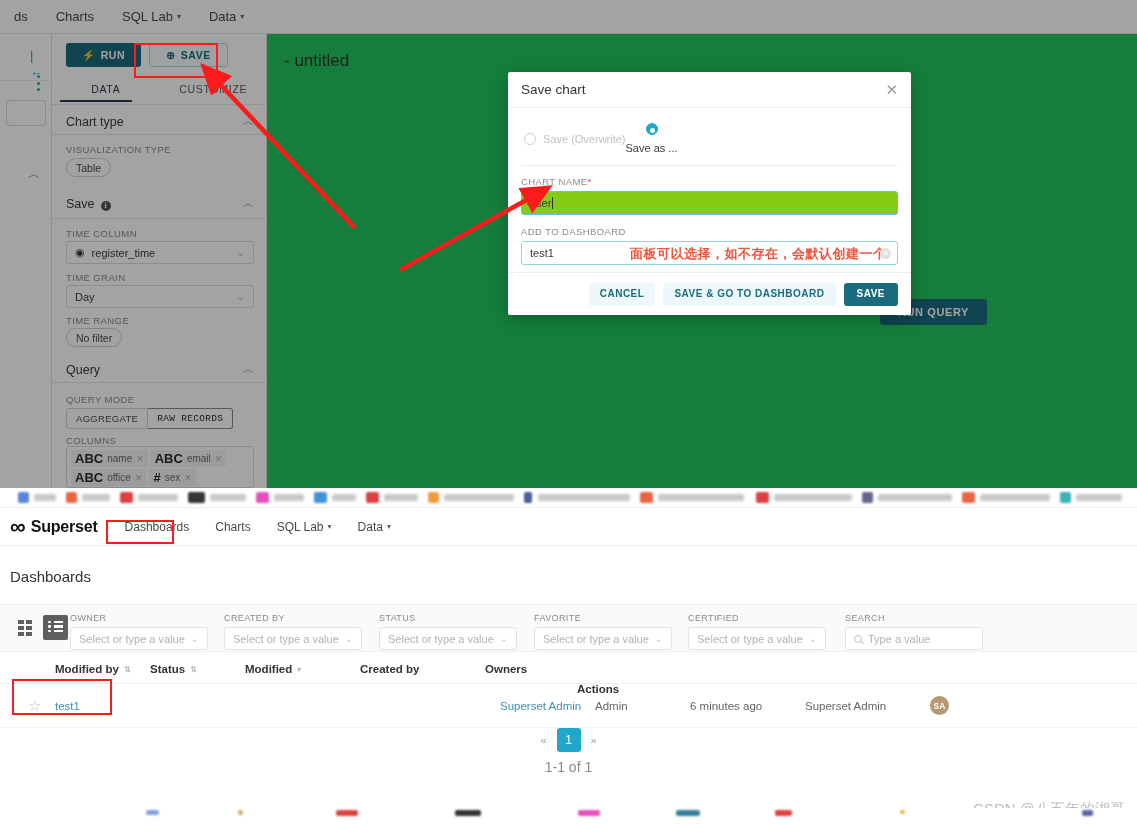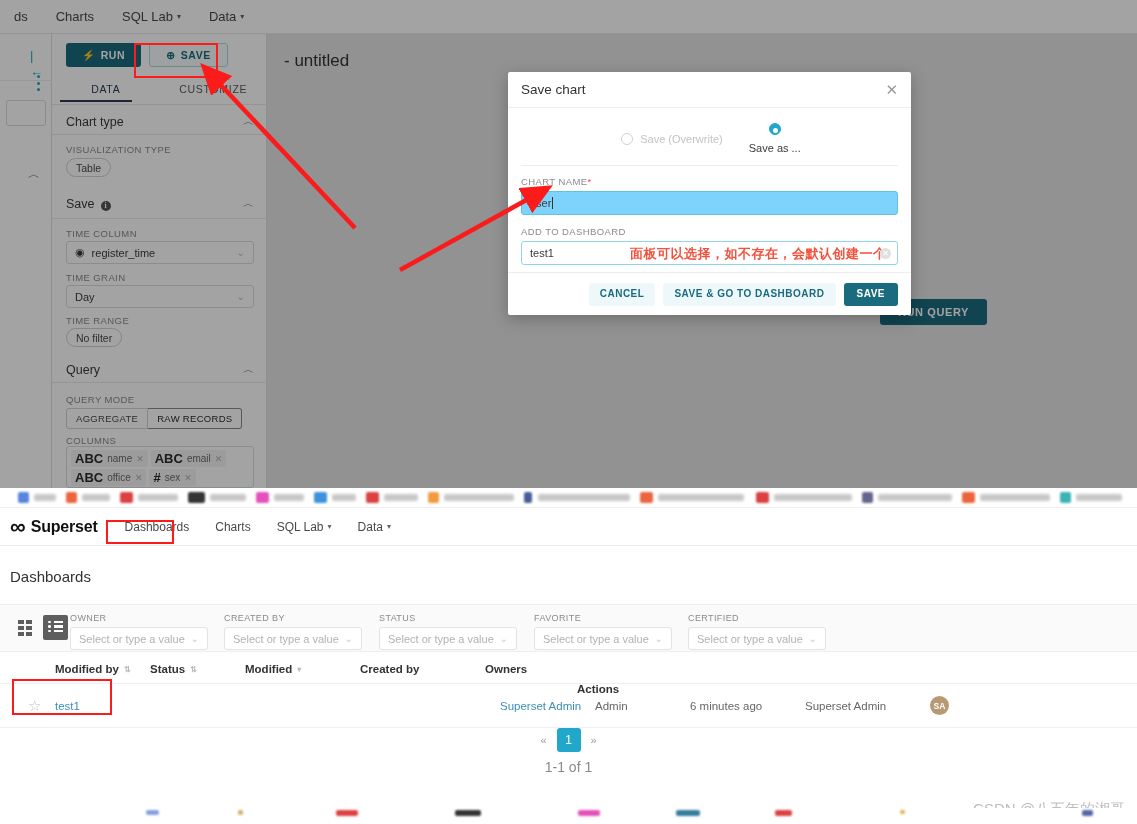--- a/index.html
+++ b/index.html
@@ -115,37 +115,37 @@
   }
   .seg {
     position: absolute; left: 14px; display: flex;
   }
   .seg div {
     border: 1px solid #d2d2d2; font-size: 9.5px; color: #4a4a4a;
     padding: 0 9px; height: 21px; line-height: 20px; letter-spacing:.3px; cursor: pointer; background:#fff;
   }
   .seg div:first-child { border-radius: 3px 0 0 3px; }
   .seg div:last-child { border-radius: 0 3px 3px 0; border-left: none; }
-  .seg div.on { border-color:#8a8a8a; color:#2b2b2b; }
+  .seg div.on { border-color:#8a8a8a; color:#2b2b2b;font-family:Liberation Mono, monospace; }
   .colbox {
     position: absolute; left: 14px; width: 188px;
     border: 1px solid #dcdcdc; border-radius: 3px; background: #fff;
     padding: 3px 4px; display: flex; flex-wrap: wrap; gap: 2px 3px; align-content: flex-start;
     overflow: hidden;
   }
   .coltag {
     display: inline-flex; align-items: center; gap: 4px; background: #f4f4f4;
     border-radius: 2px; font-size: 10px; color: #6b6b6b; padding: 1px 4px; height: 17px;
   }
   .coltag b { color: #2b2b2b; font-size: 13px; }
   .coltag .x { color: #b0b0b0; font-size: 9px; }
 
   
   .chart-area {
-    position: absolute; left: 267px; top: 0; width: 870px; height: 454px; background: #e5e5e5;
+    position: absolute; left: 267px; top: 0; width: 870px; height: 454px; background: #22c55e;
   }
   .chart-title {
     position: absolute; left: 17px; top: 17px; font-size: 17px; color: #333; font-weight: 400;
   }
   .btn-run-query {
     position: absolute; left: 613px; top: 265px; background: #1a6b7d; color: #fff;
     font-size: 11px; font-weight: bold; letter-spacing: .6px; border-radius: 3px;
     height: 26px; padding: 0 18px; line-height: 26px; cursor: pointer;
   }
   .scrim {
@@ -158,33 +158,33 @@
     background: #fff; border-radius: 2px;
     box-shadow: 0 4px 16px rgba(0,0,0,.25);
   }
   .modal-head {
     height: 36px; border-bottom: 1px solid #ededed; display: flex; align-items: center;
     padding: 0 13px; justify-content: space-between;
   }
   .modal-title { font-size: 13.5px; color: #333; }
   .modal-x { font-size: 15px; color: #999; cursor: pointer; line-height: 1; }
   .modal-body { padding: 12px 13px 0 13px; position: relative; }
-  .radio-row { display: flex; align-items: center; gap: 26px; padding: 3px 0 11px 3px; justify-content: center; }
+  .radio-row { display: flex; align-items: center; padding: 3px 0 11px 3px; }
   .radio { display: flex; align-items: center; gap: 7px; font-size: 11px; cursor: pointer; }
   .rdot { width: 12px; height: 12px; border-radius: 50%; border: 1px solid #d0d0d0; background:#fff; position: relative; }
   .rdot.on { border-color: #20a7c9; background: #20a7c9; }
   .rdot.on::after { content:""; position:absolute; left:3.5px; top:3.5px; width:5px; height:5px; border-radius:50%; background:#fff; }
   .radio.dis { color: #c3c3c3; }
   .radio.on-lbl { color: #3b3b3b; flex-direction: column; }
   .modal-hr { height:1px; background:#ededed; margin: 0 0 10px 0; }
   .fld-label { font-size: 9.5px; color: #8a8a8a; letter-spacing: .4px; margin-bottom: 4px; }
   .req { color: #e04f4f; }
   .txt-input {
     width: 100%; height: 24px; border: 1px solid #5fc4dd; border-radius: 3px;
-    background: #7dd3fc; font-size: 11px; color: #3b3b3b; padding: 0 8px;
+    background: #84cc16; font-size: 11px; color: #3b3b3b; padding: 0 8px;
     display: flex; align-items: center; position: relative;
   }
   .caret-bar { display:inline-block; width:1px; height:12px; background:#333; margin-left:1px; }
   .sel-input {
     width: 100%; height: 24px; border: 1px solid #8fd6e6; border-radius: 3px;
     background: #fff; font-size: 11px; color: #3b3b3b; padding: 0 8px;
     display: flex; align-items: center; position: relative;
   }
   .sel-clear {
     position: absolute; right: 6px; width: 11px; height: 11px; border-radius: 50%;
@@ -576,20 +576,27 @@
             <span class="chev">⌄</span>
           </div>
       </div>
       <div class="fgroup" style="left:688px;width:138px">
         <div class="lab">CERTIFIED</div>
         <div class="fsel">
             <span>Select or type a value</span>
             <span class="chev">⌄</span>
           </div>
       </div>
+      <div class="fgroup" style="left:845px;width:138px">
+        <div class="lab">SEARCH</div>
+        <div class="fsearch">
+            <span class="mag"></span>
+            <span>Type a value</span>
+          </div>
+      </div>
     </div>
 
     <div class="tbl">
       <div class="tbl-head">
         <div class="c-star"></div>
         <div class="c-modby"><span>Modified by</span><span class="sort-ico">⇅</span></div>
         <div class="c-status"><span>Status</span><span class="sort-ico">⇅</span></div>
         <div class="c-mod"><span>Modified</span><span class="sort-ico">▾</span></div>
         <div class="c-crby"><span>Created by</span></div>
         <div class="c-own"><span>Owners</span></div>

